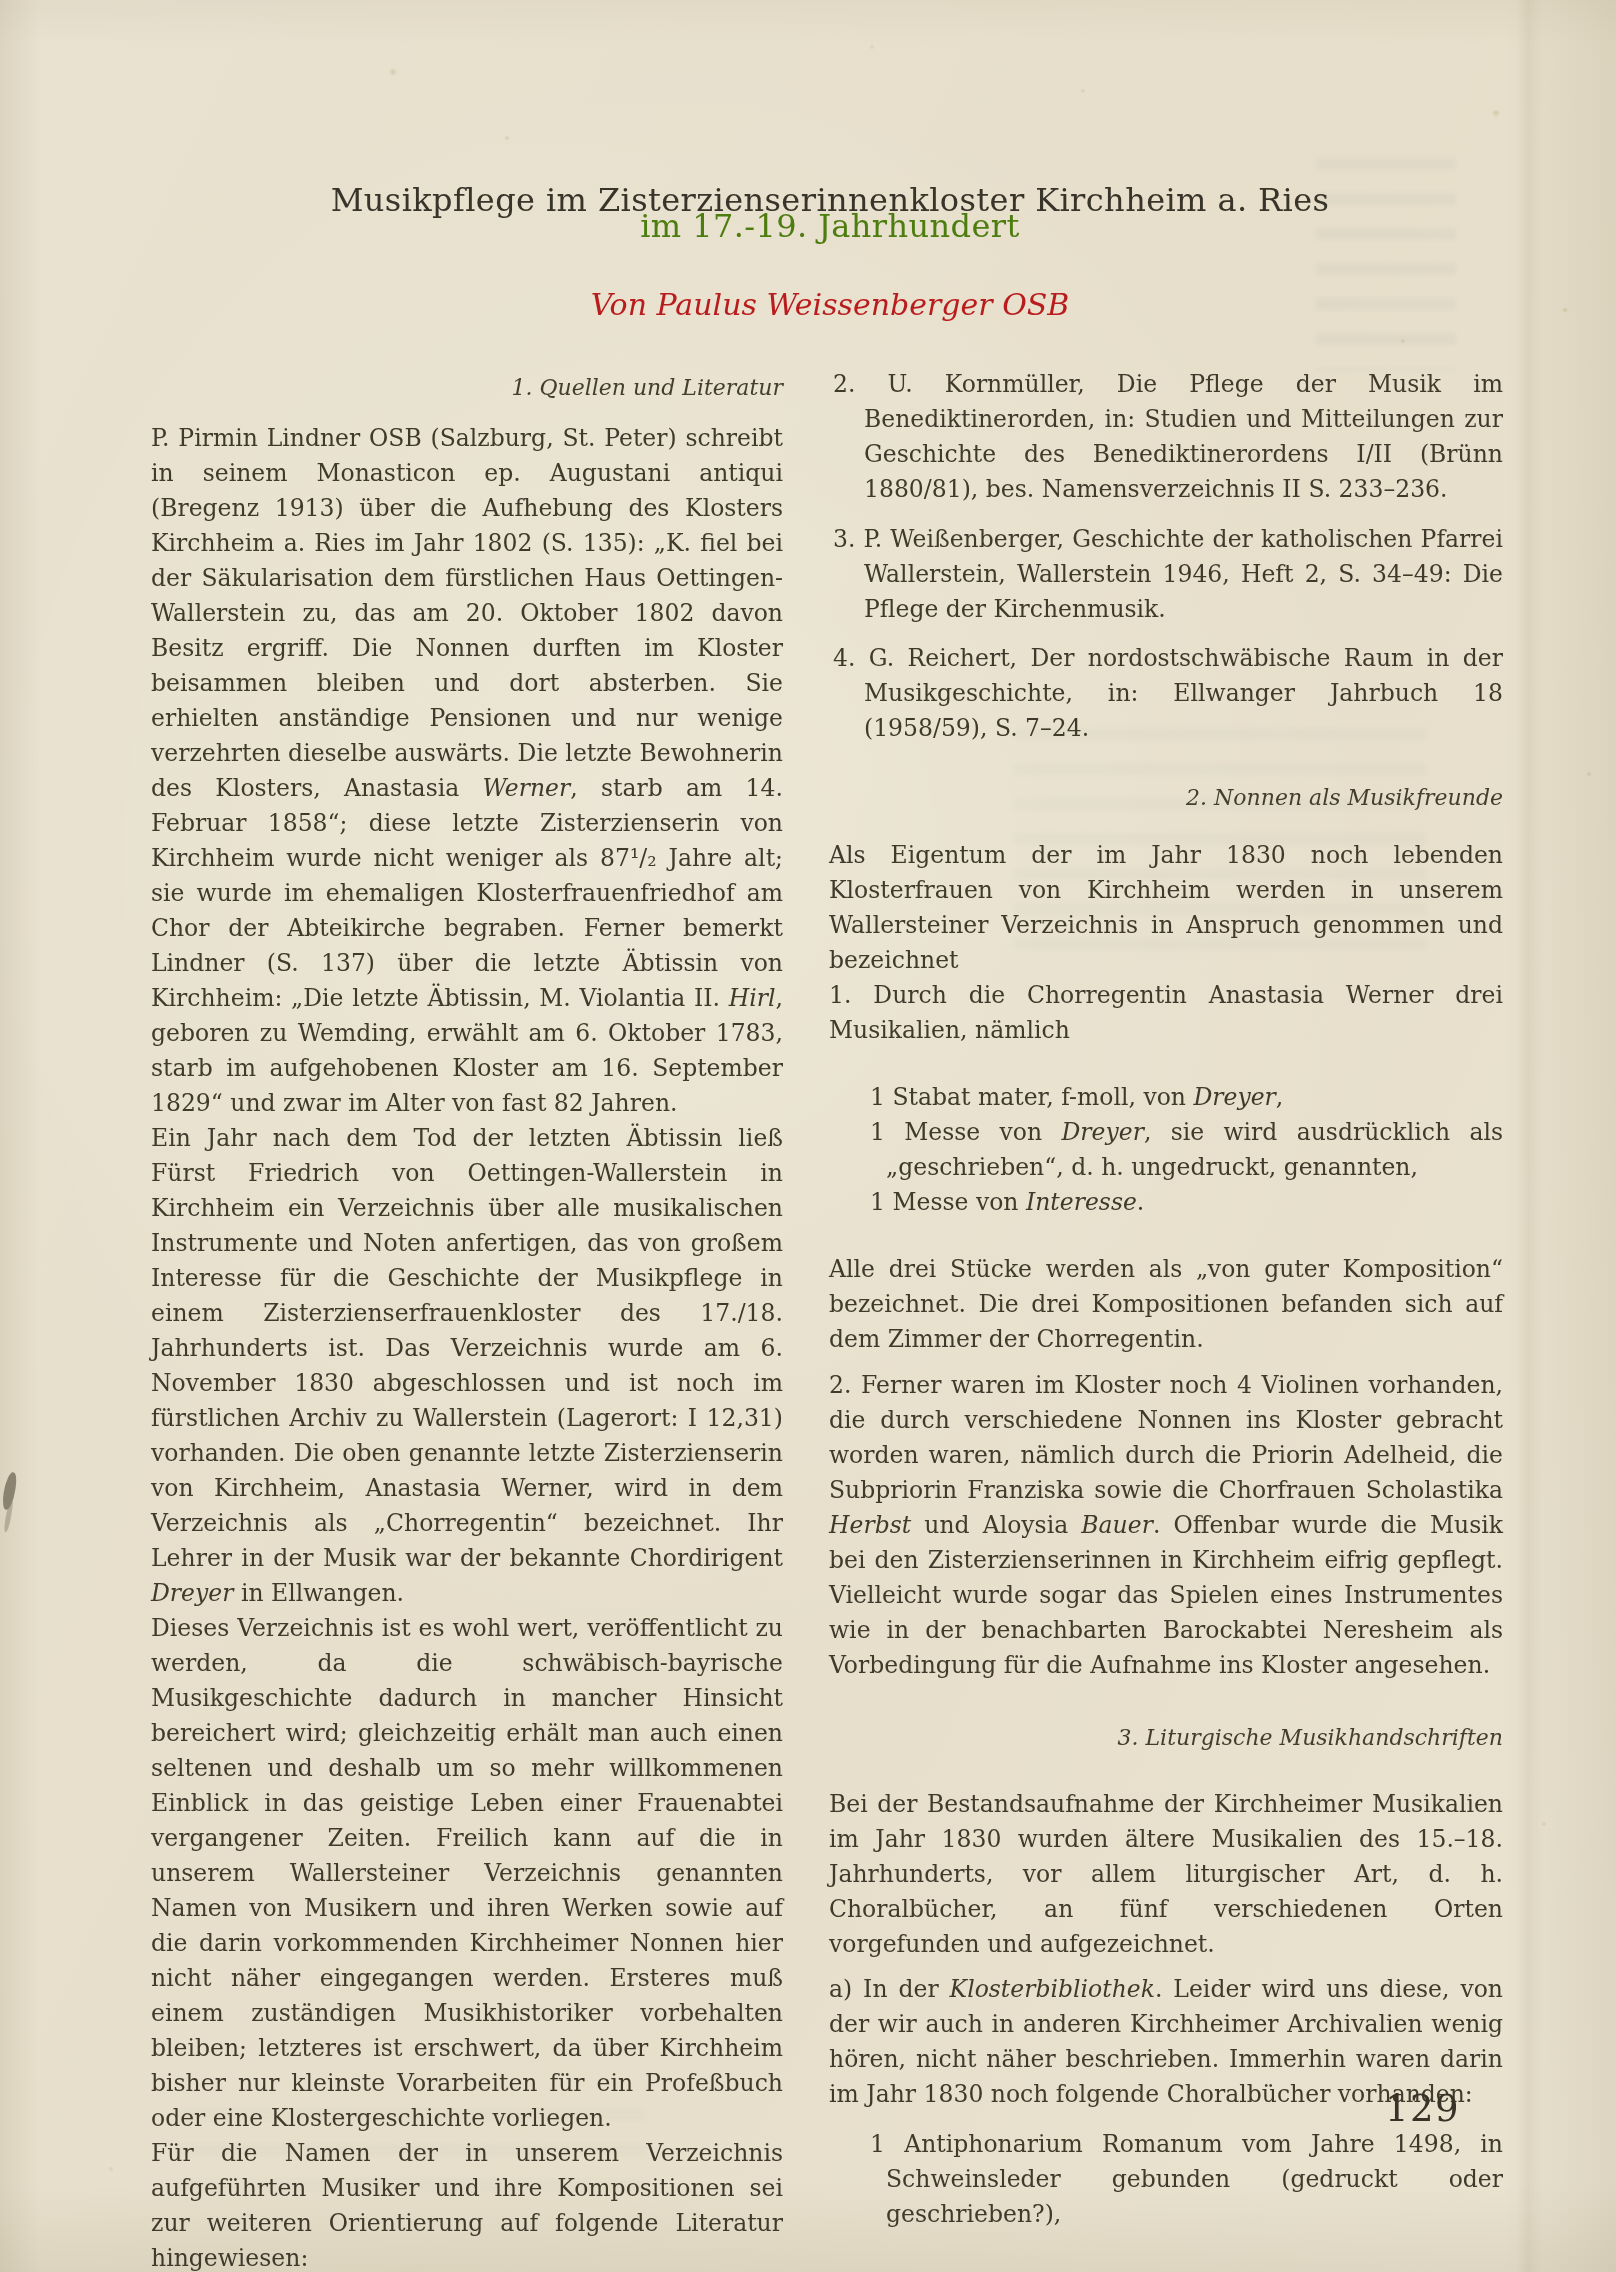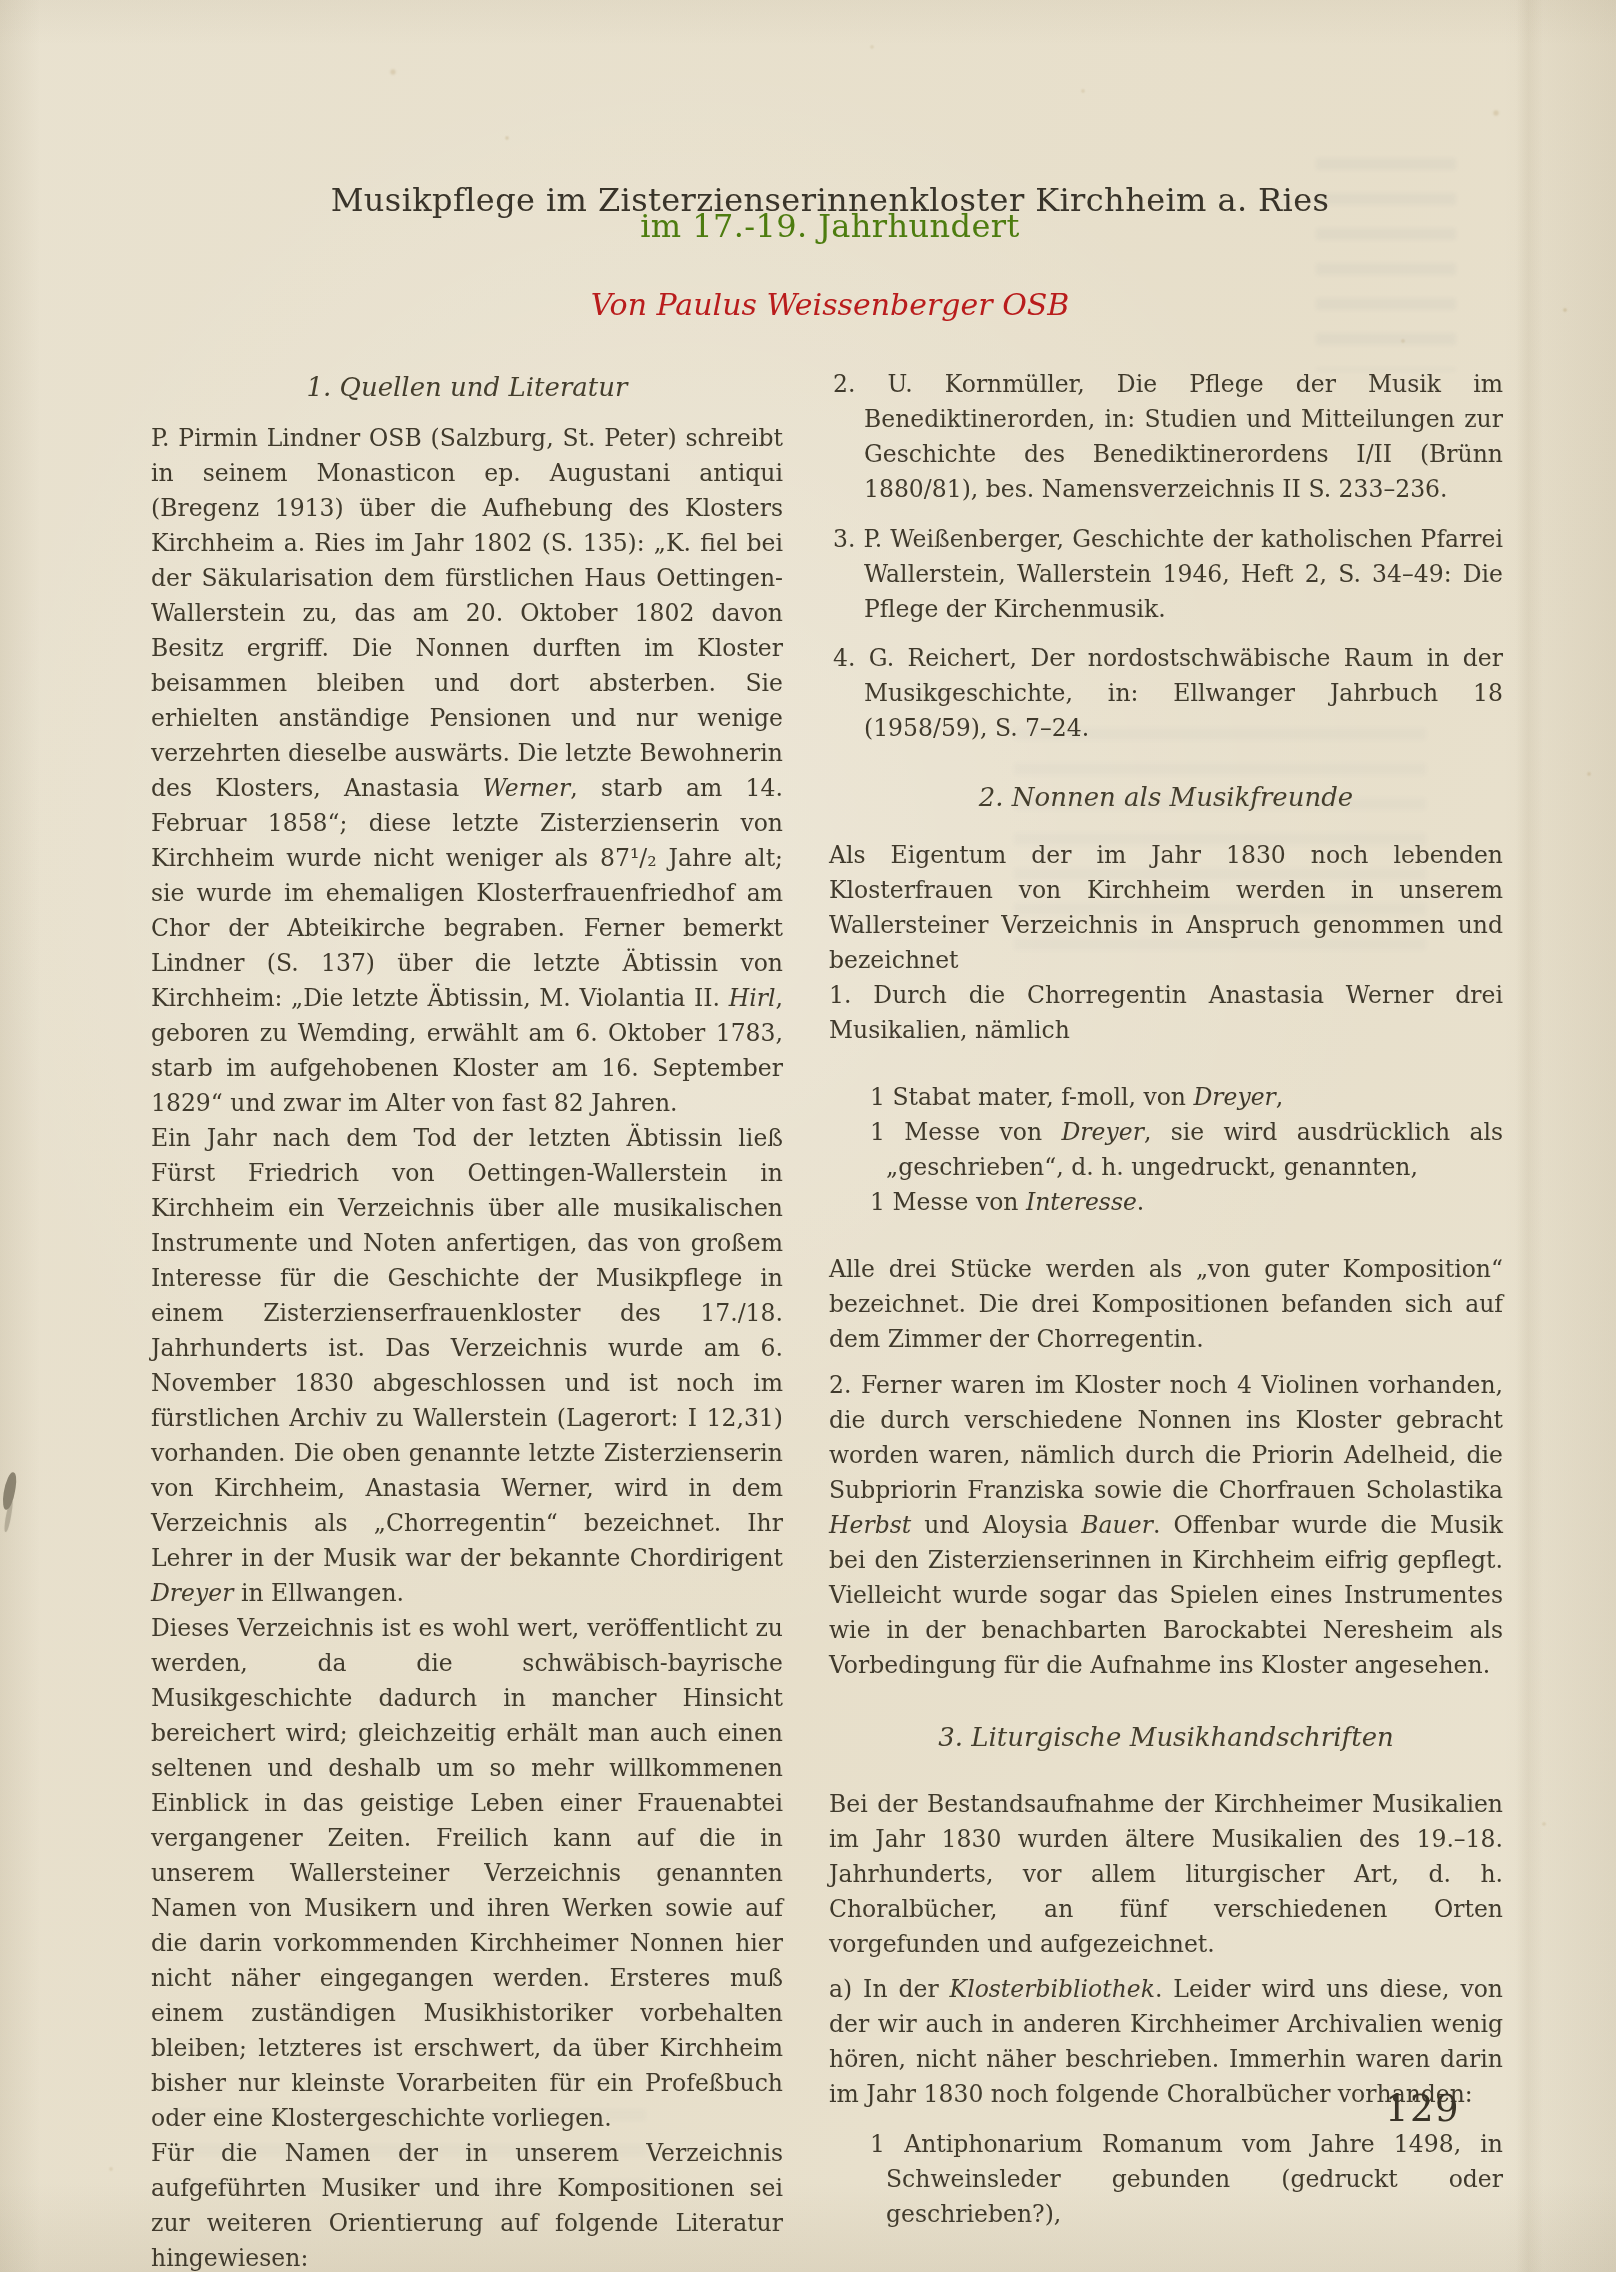--- a/index.html
+++ b/index.html
@@ -95,22 +95,22 @@
     position: absolute;
     font-size: 23.5px;
     line-height: 35px;
     text-align: justify;
   }
   .col-left  { left: 151px;  top: 370px; width: 632px; }
   .col-right { left: 829px; top: 367px; width: 674px; }
 
   .col-heading {
     font-style: italic;
-    font-size: 26px;
-    text-align: center;
+    font-size: 22px;
+    text-align: right;
     color: #443e2d;
   }
   .col-heading.h1 { margin: 0 0 16px 0; }
   .col-heading.h2 { margin: 34px 0 23px 0; }
   .col-heading.h3 { margin: 37px 0 32px 0; }
 
   p { margin: 0; }
   .gap-sm { margin-top: 10.3px; }
   .gap-md { margin-top: 14.7px; }
 
@@ -171,19 +171,19 @@
   <p>Als Eigentum der im Jahr 1830 noch lebenden Klosterfrauen von Kirchheim werden in unserem Wallersteiner Verzeichnis in Anspruch genommen und bezeichnet</p>
   <p>1. Durch die Chorregentin Anastasia Werner drei Musikalien, nämlich</p>
   <div class="musiclist">
     <p class="musicitem"><span>1 Stabat mater, f-moll, von </span><span class="it">Dreyer</span><span>,</span></p>
     <p class="musicitem"><span>1 Messe von </span><span class="it">Dreyer</span><span>, sie wird ausdrücklich als „geschrieben“, d. h. ungedruckt, genannten,</span></p>
     <p class="musicitem"><span>1 Messe von </span><span class="it">Interesse</span><span>.</span></p>
   </div>
   <p>Alle drei Stücke werden als „von guter Komposition“ bezeichnet. Die drei Kompositionen befanden sich auf dem Zimmer der Chorregentin.</p>
   <p class="gap-sm"><span>2. Ferner waren im Kloster noch 4 Violinen vorhanden, die durch verschiedene Nonnen ins Kloster gebracht worden waren, nämlich durch die Priorin Adelheid, die Subpriorin Franziska sowie die Chorfrauen Scholastika </span><span class="it">Herbst</span><span> und Aloysia </span><span class="it">Bauer</span><span>. Offenbar wurde die Musik bei den Zisterzienserinnen in Kirchheim eifrig gepflegt. Vielleicht wurde sogar das Spielen eines Instrumentes wie in der benachbarten Barockabtei Neresheim als Vorbedingung für die Aufnahme ins Kloster angesehen.</span></p>
   <div class="col-heading h3">3. Liturgische Musikhandschriften</div>
-  <p>Bei der Bestandsaufnahme der Kirchheimer Musikalien im Jahr 1830 wurden ältere Musikalien des 19.–18. Jahrhunderts, vor allem liturgischer Art, d. h. Choralbücher, an fünf verschiedenen Orten vorgefunden und aufgezeichnet.</p>
+  <p>Bei der Bestandsaufnahme der Kirchheimer Musikalien im Jahr 1830 wurden ältere Musikalien des 15.–18. Jahrhunderts, vor allem liturgischer Art, d. h. Choralbücher, an fünf verschiedenen Orten vorgefunden und aufgezeichnet.</p>
   <p class="gap-sm"><span>a) In der </span><span class="it">Klosterbibliothek</span><span>. Leider wird uns diese, von der wir auch in anderen Kirchheimer Archivalien wenig hören, nicht näher beschrieben. Immerhin waren darin im Jahr 1830 noch folgende Choralbücher vorhanden:</span></p>
   <p class="antitem">1 Antiphonarium Romanum vom Jahre 1498, in Schweinsleder gebunden (gedruckt oder geschrieben?),</p>
 </div>
 
 <div class="page-number">129</div>
 
 
 </body></html>

